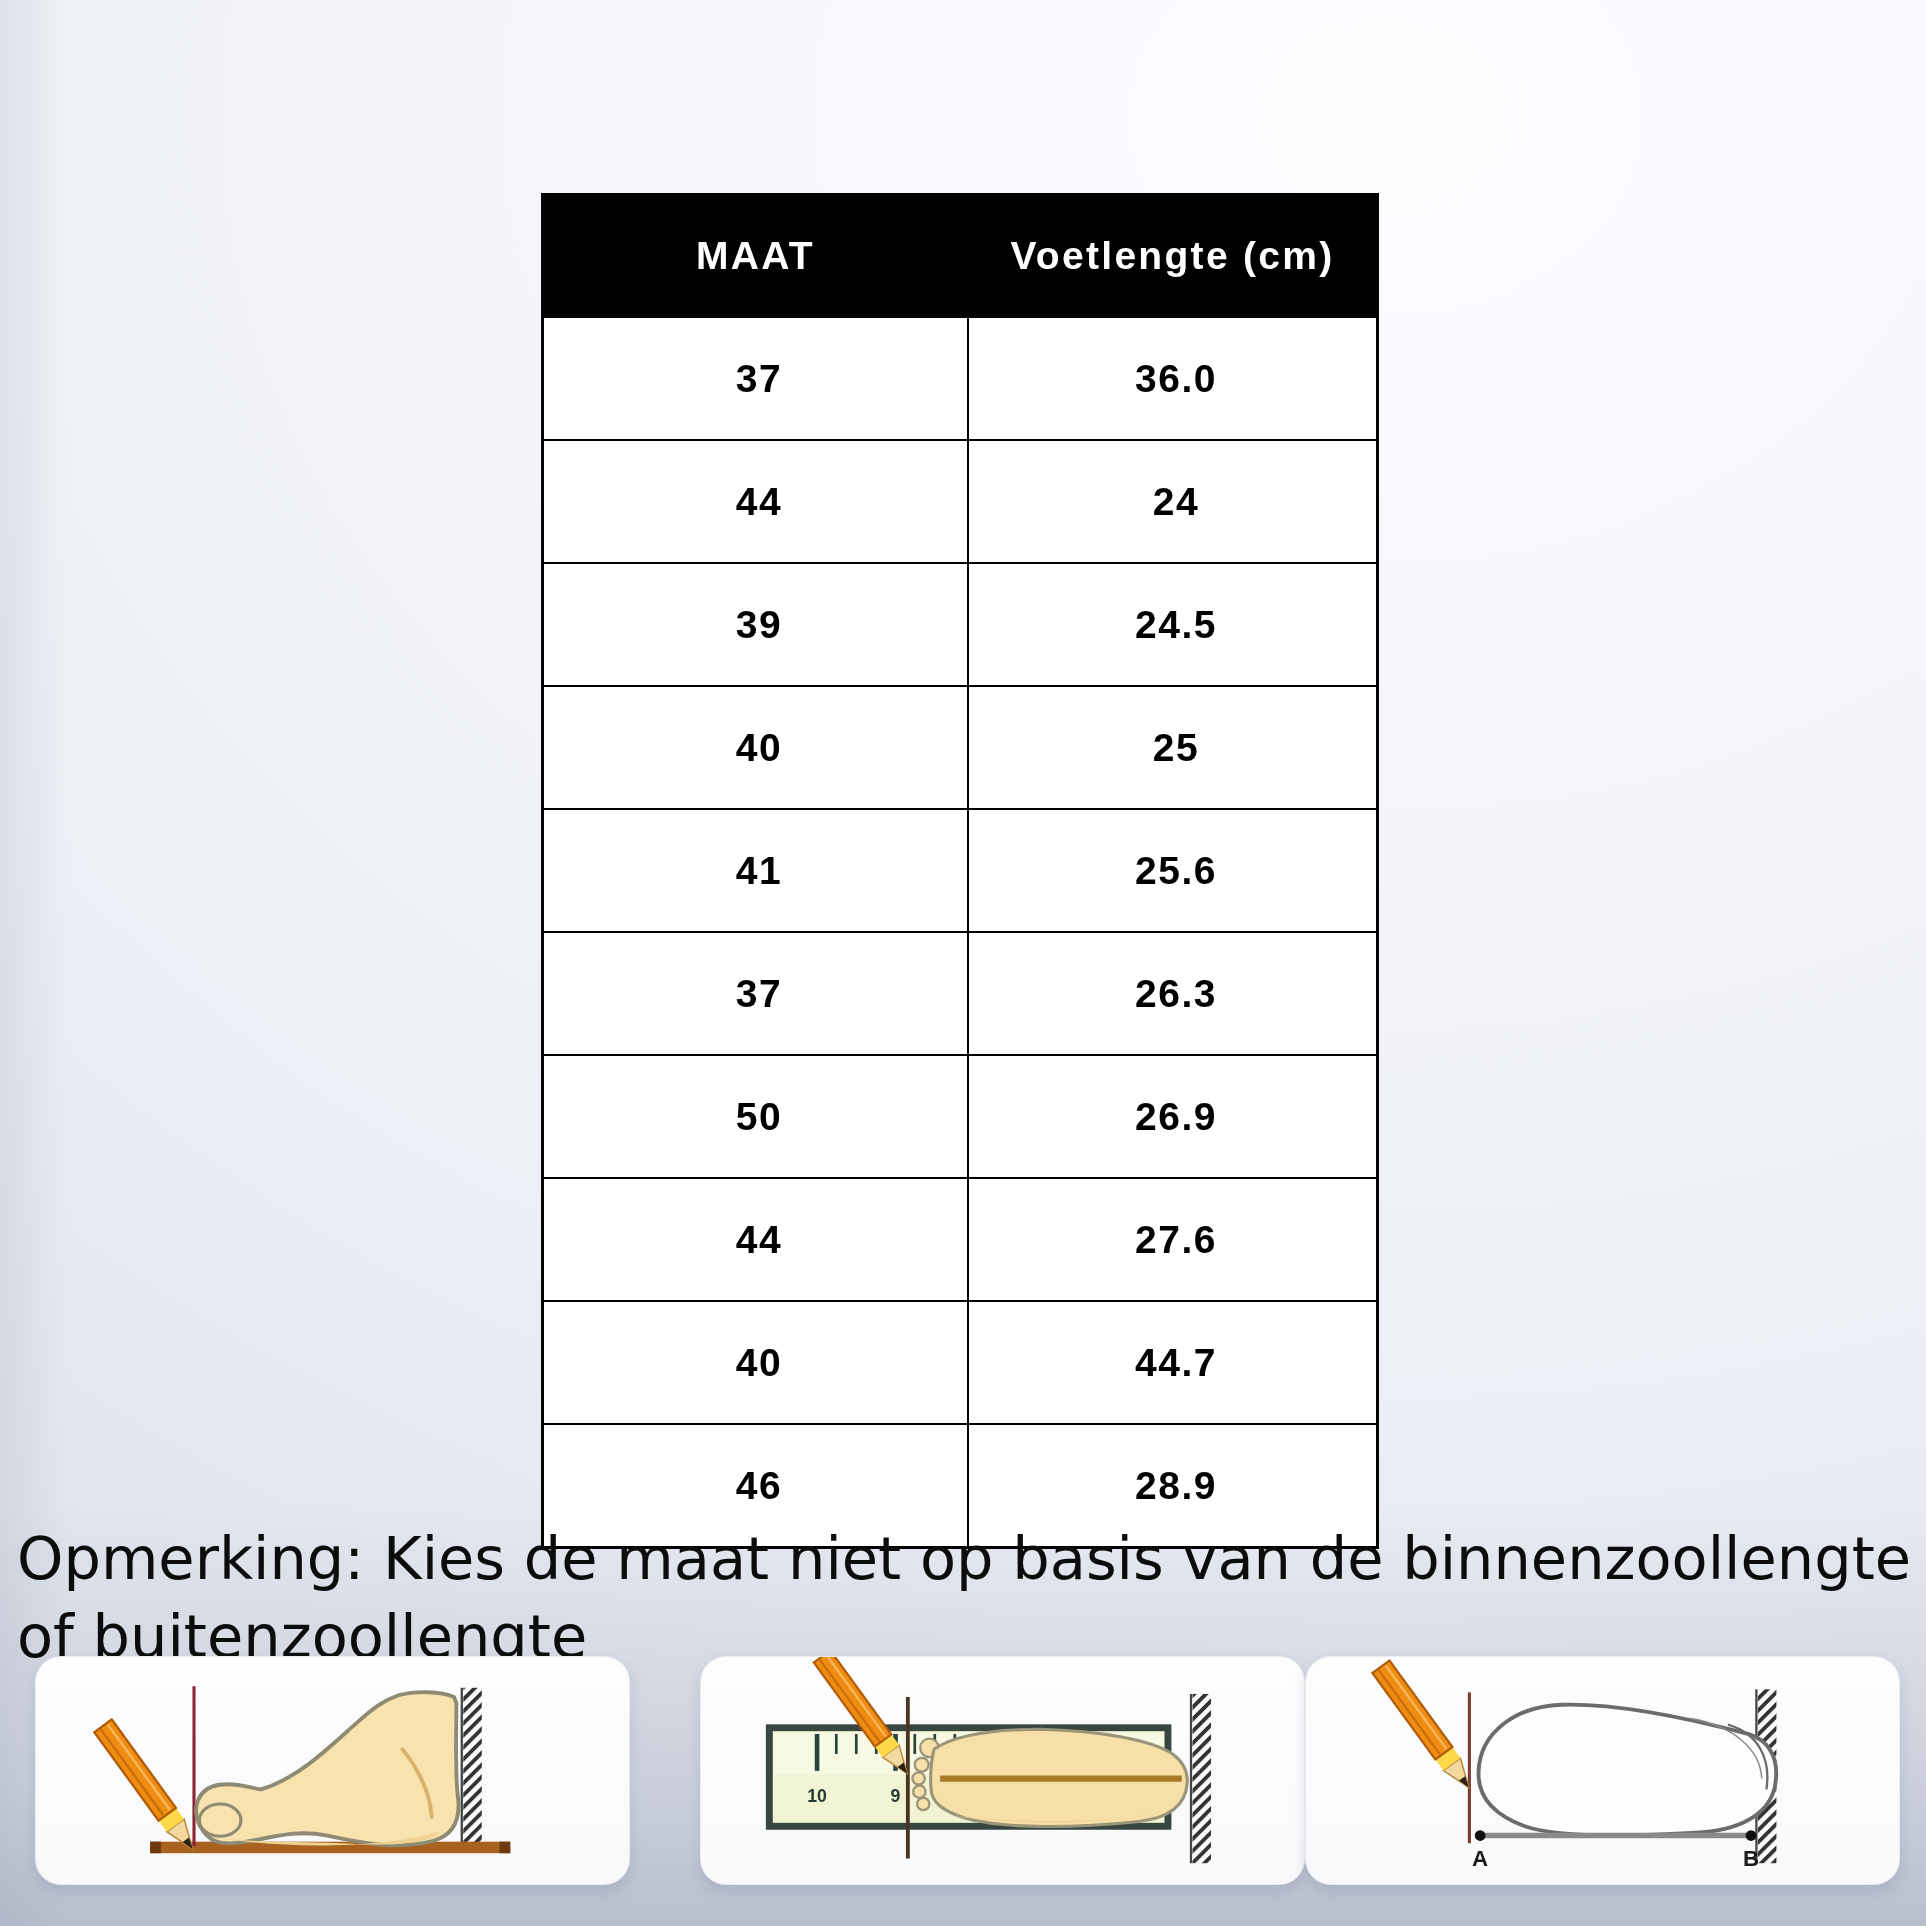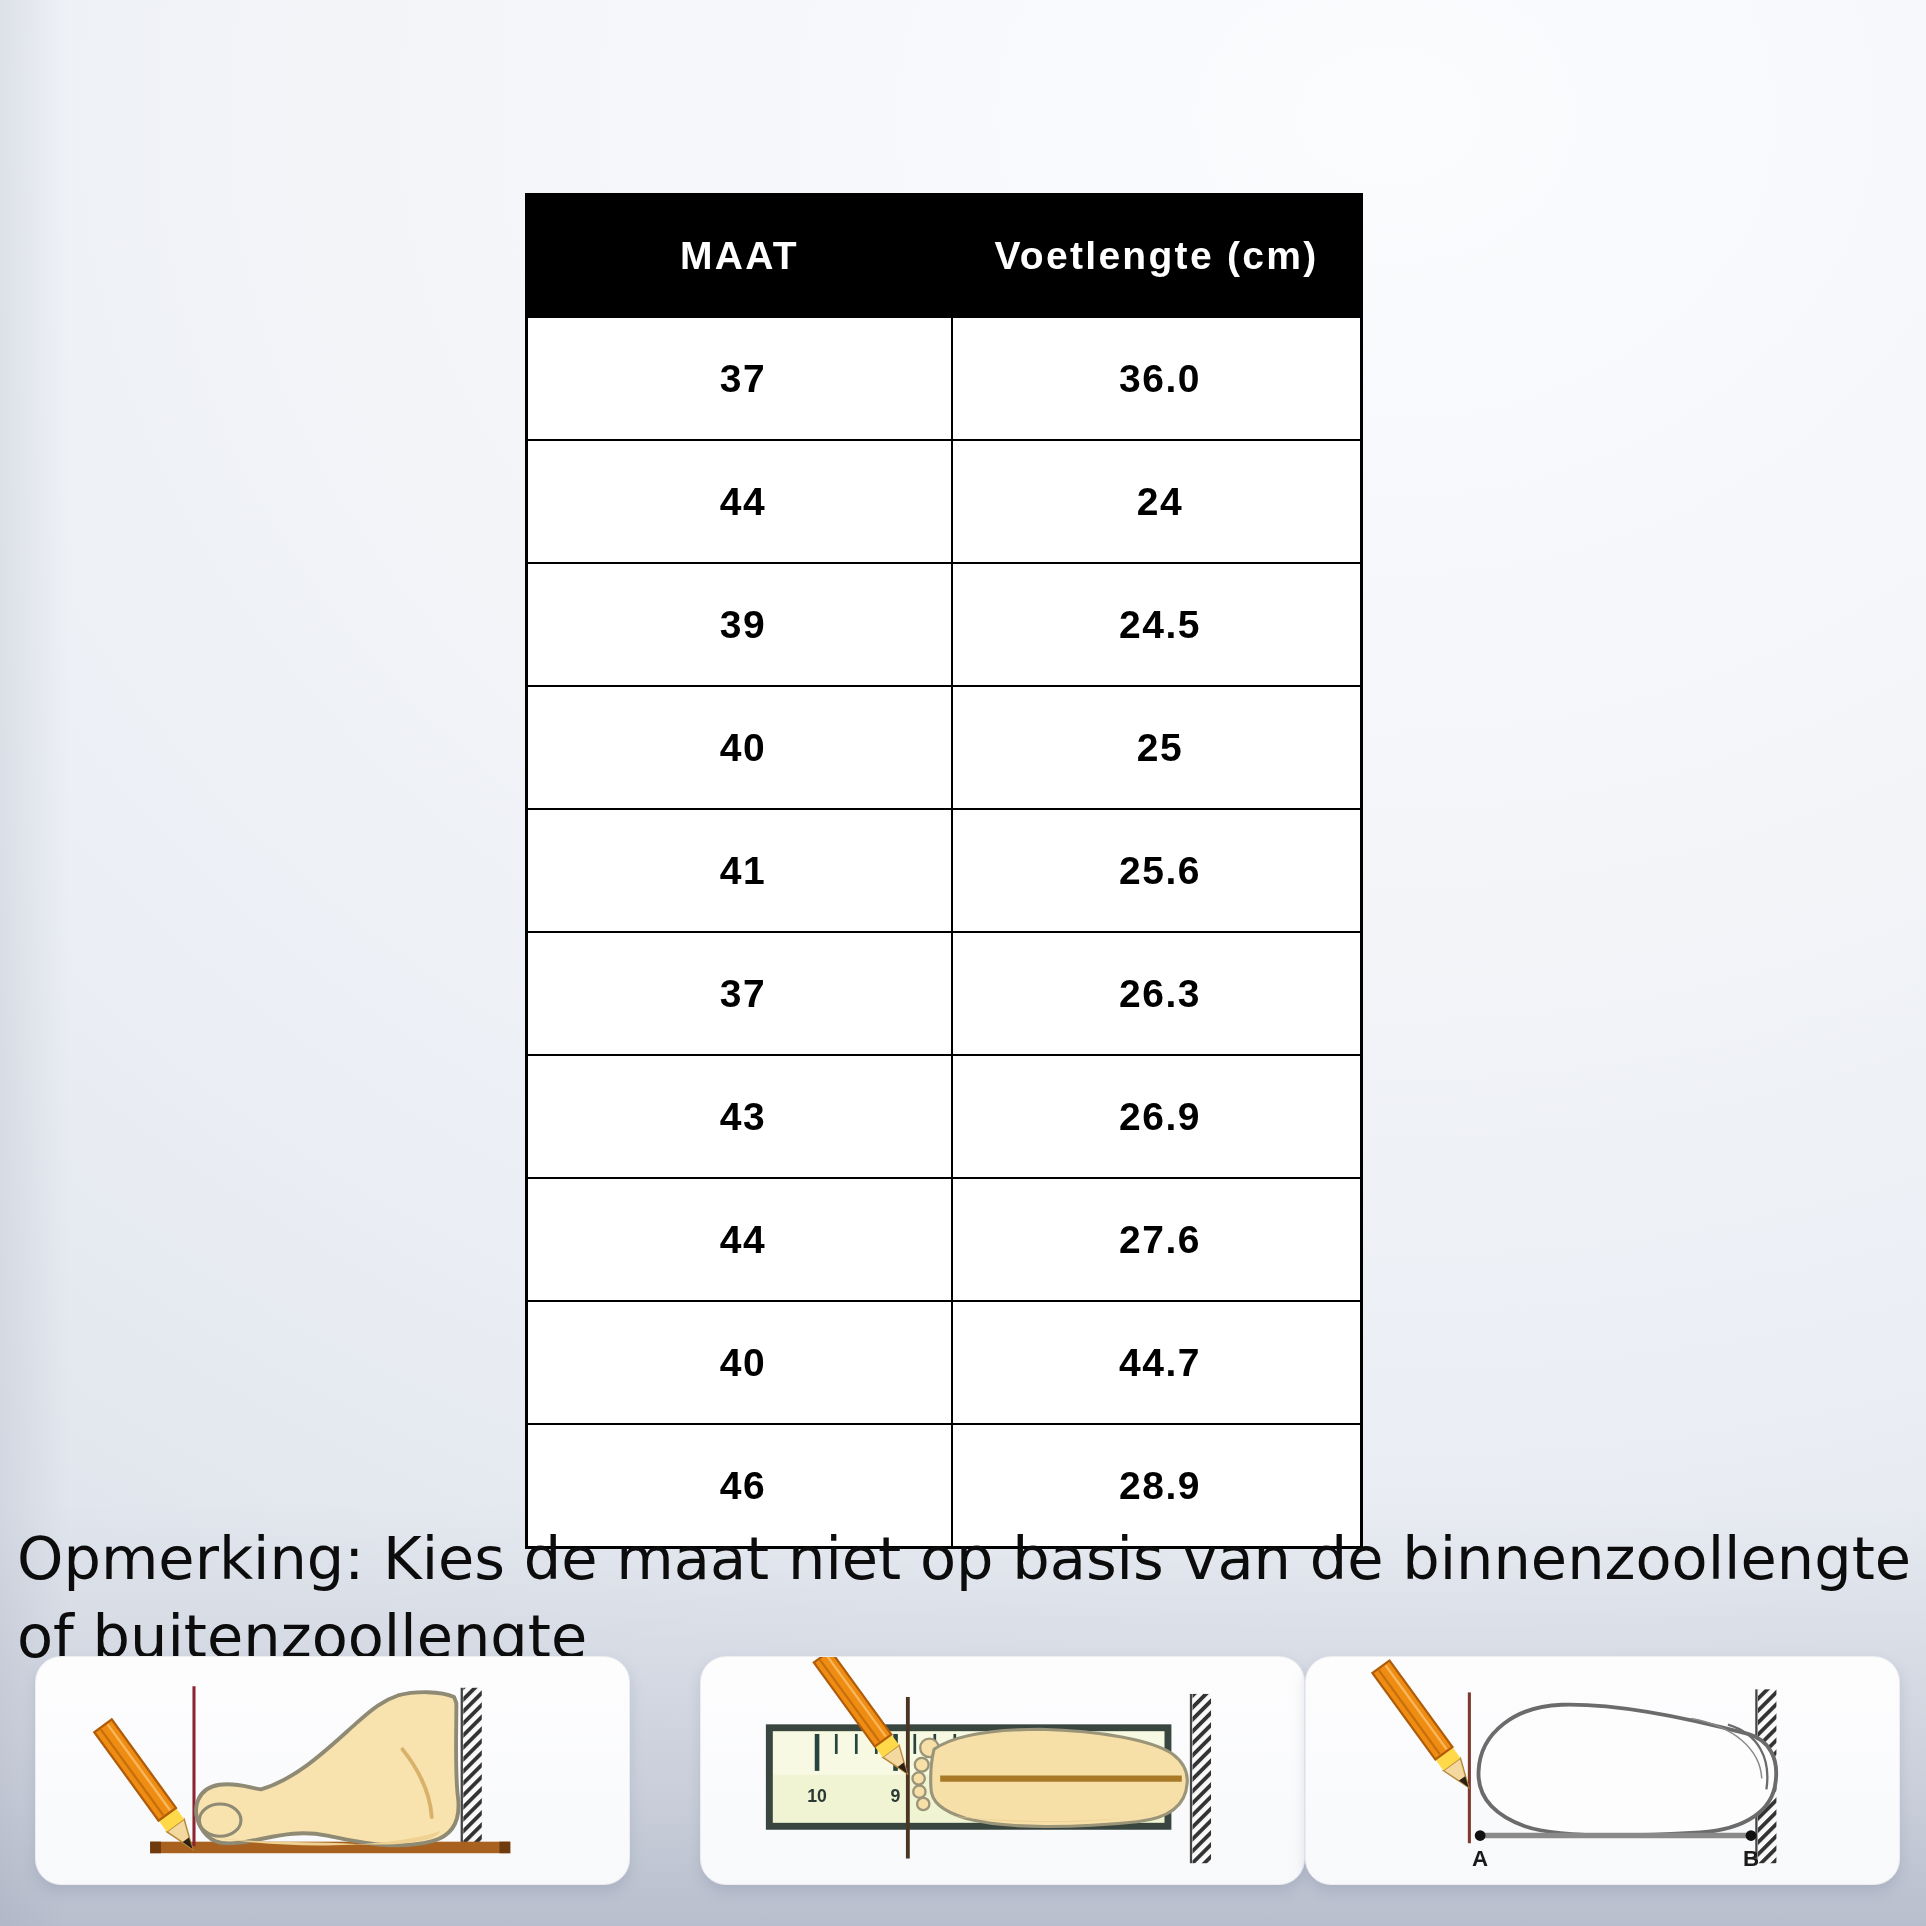--- a/index.html
+++ b/index.html
@@ -7,21 +7,21 @@
   .canvas{
     position:relative;width:1926px;height:1926px;overflow:hidden;
     background:
       linear-gradient(90deg, rgba(150,158,176,0.20) 0, rgba(150,158,176,0) 3.5%),
       linear-gradient(180deg, rgba(140,150,170,0) 78%, rgba(140,150,170,0.28) 93%, rgba(122,132,156,0.40) 100%),
       radial-gradient(115% 90% at 72% 6%, #fbfcfe 0%, #f2f4f8 48%, #ebeef4 75%, #e1e5ed 100%);
   }
 
   
   table.size-chart{
-    position:absolute;left:525px;top:193px;width:838px;height:1305px;
+    position:absolute;left:541px;top:193px;width:838px;height:1305px;
     border-collapse:collapse;table-layout:fixed;background:#fff;
   }
   table.size-chart th{
     background:#000;color:#fff;font-size:39px;font-weight:bold;letter-spacing:2.3px;
     height:118px;text-align:center;vertical-align:middle;border:2.3px solid #000;
   }
   table.size-chart td{
     border:2.3px solid #000;background:#fff;color:#000;
     font-size:39px;font-weight:bold;letter-spacing:1.5px;
     text-align:center;vertical-align:middle;height:119px;padding-left:8px;
@@ -78,21 +78,21 @@
     </tr>
     <tr>
       <td>41</td>
       <td>25.6</td>
     </tr>
     <tr>
       <td>37</td>
       <td>26.3</td>
     </tr>
     <tr>
-      <td>43</td>
+      <td>50</td>
       <td>26.9</td>
     </tr>
     <tr>
       <td>44</td>
       <td>27.6</td>
     </tr>
     <tr>
       <td>40</td>
       <td>44.7</td>
     </tr>

